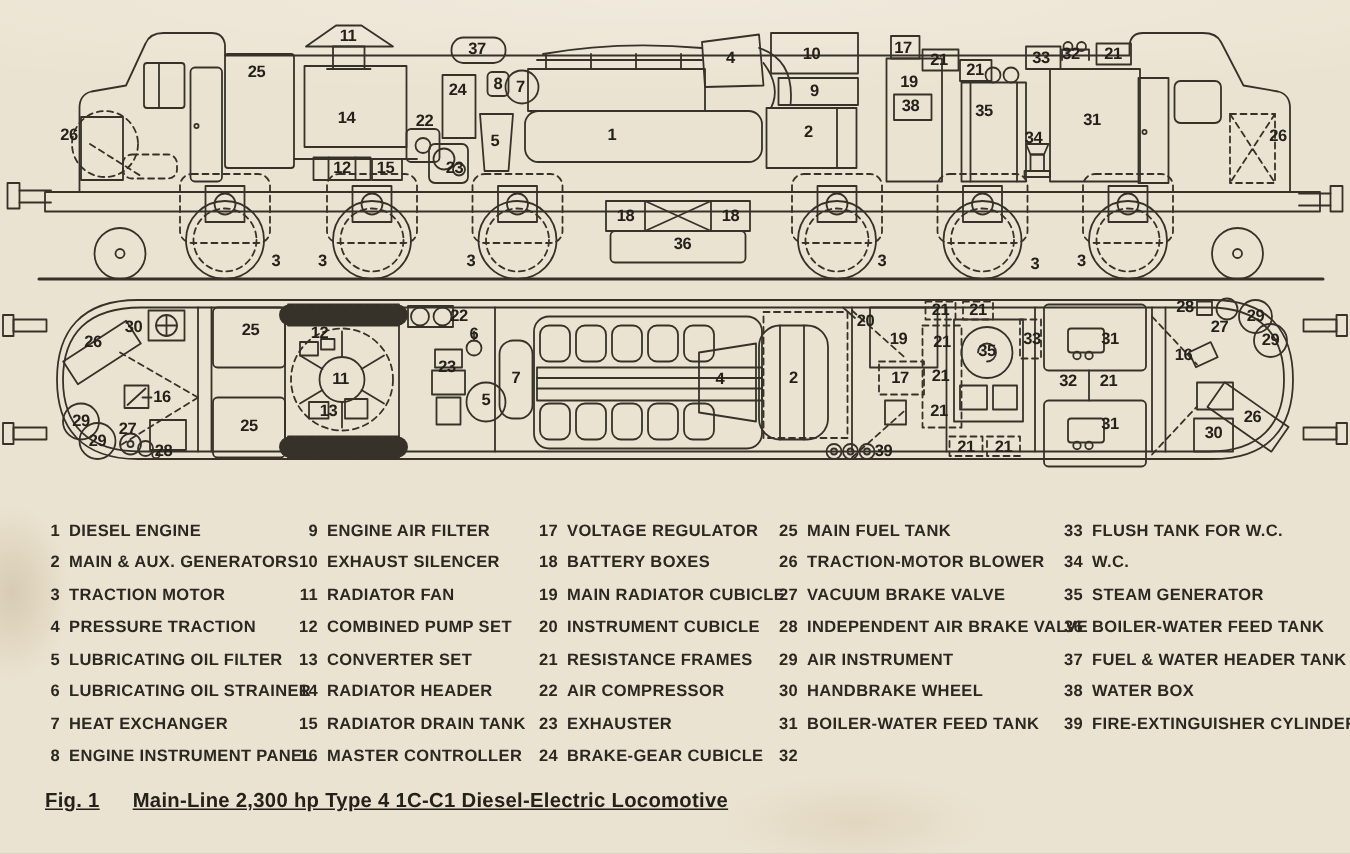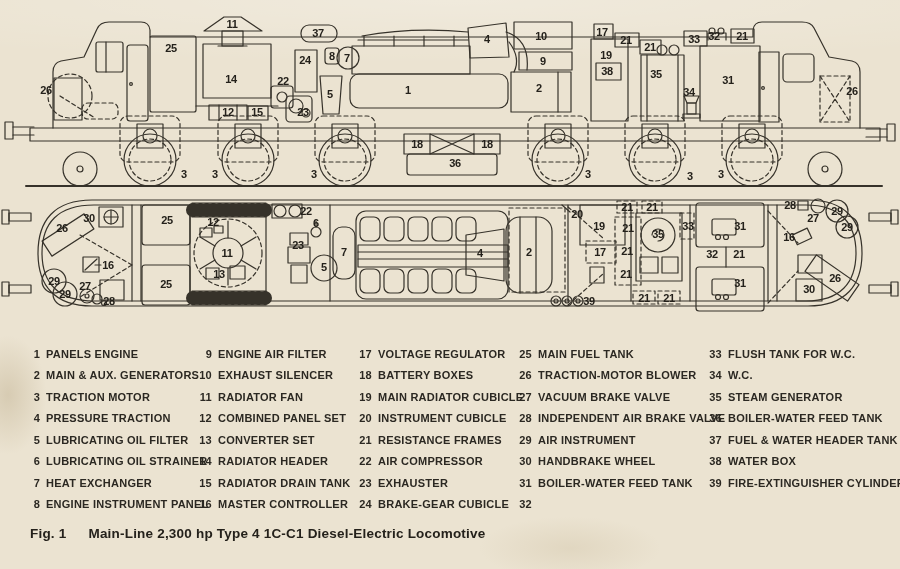--- a/index.html
+++ b/index.html
@@ -18,21 +18,21 @@
   .callout{
     font-family:"Liberation Sans",sans-serif;font-size:11px;font-weight:bold;
     fill:#24211b;text-anchor:middle;dominant-baseline:central;letter-spacing:-0.3px;
   }
   .legend{position:absolute;top:343px;left:0;width:900px;height:180px;}
   .lg-col{position:absolute;top:0;}
   .lg-row{display:flex;height:21.5px;align-items:center;white-space:nowrap;
     font-size:11px;font-weight:bold;letter-spacing:.25px;color:#2b2822;}
   .lg-num{width:16px;text-align:right;margin-right:6px;flex:none;}
   .caption{position:absolute;left:30px;top:526px;font-size:13.5px;font-weight:bold;
-    letter-spacing:.2px;color:#24211b;white-space:nowrap;}
+    letter-spacing:.2px;color:#24211b;white-space:nowrap;text-decoration:underline;}
   .caption .fig{margin-right:22px;}
 </style>
 </head>
 <body>
 
 <div class="page">
 
   <svg id="side-svg" class="diagram" width="900" height="195" viewBox="0 0 900 195">
     <defs>
       <g id="drv" stroke="#36322a" fill="none" stroke-width="1.2">
@@ -371,21 +371,21 @@
         <text x="789" y="42" class="callout">16</text>
         <text x="835" y="83" class="callout">26</text>
         <text x="809" y="94" class="callout">30</text>
       </g>
   </svg>
 
   <div class="legend" id="legend">
       <div class="lg-col" style="left: 24px;">
         <div class="lg-row">
           <span class="lg-num">1</span>
-          <span class="lg-label">PANELS ENGINE</span>
+          <span class="lg-label">DIESEL ENGINE</span>
         </div>
         <div class="lg-row">
           <span class="lg-num">2</span>
           <span class="lg-label">MAIN &amp; AUX. GENERATORS</span>
         </div>
         <div class="lg-row">
           <span class="lg-num">3</span>
           <span class="lg-label">TRACTION MOTOR</span>
         </div>
         <div class="lg-row">
@@ -417,21 +417,21 @@
         <div class="lg-row">
           <span class="lg-num">10</span>
           <span class="lg-label">EXHAUST SILENCER</span>
         </div>
         <div class="lg-row">
           <span class="lg-num">11</span>
           <span class="lg-label">RADIATOR FAN</span>
         </div>
         <div class="lg-row">
           <span class="lg-num">12</span>
-          <span class="lg-label">COMBINED PANEL SET</span>
+          <span class="lg-label">COMBINED PUMP SET</span>
         </div>
         <div class="lg-row">
           <span class="lg-num">13</span>
           <span class="lg-label">CONVERTER SET</span>
         </div>
         <div class="lg-row">
           <span class="lg-num">14</span>
           <span class="lg-label">RADIATOR HEADER</span>
         </div>
         <div class="lg-row">

